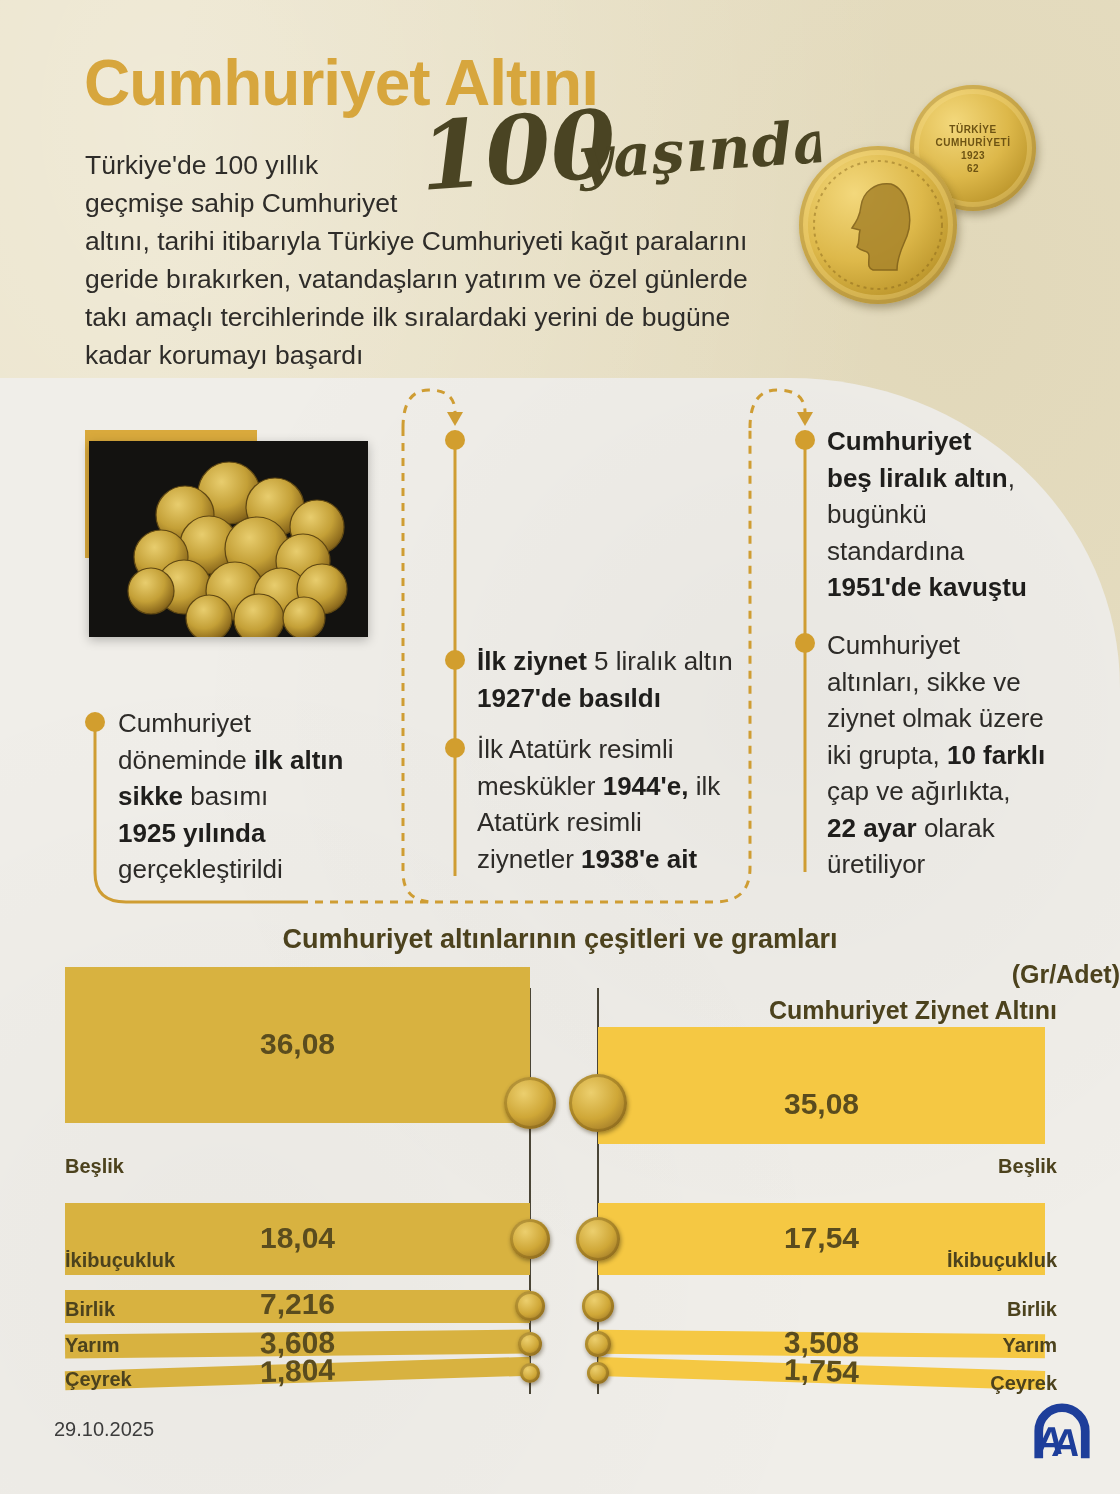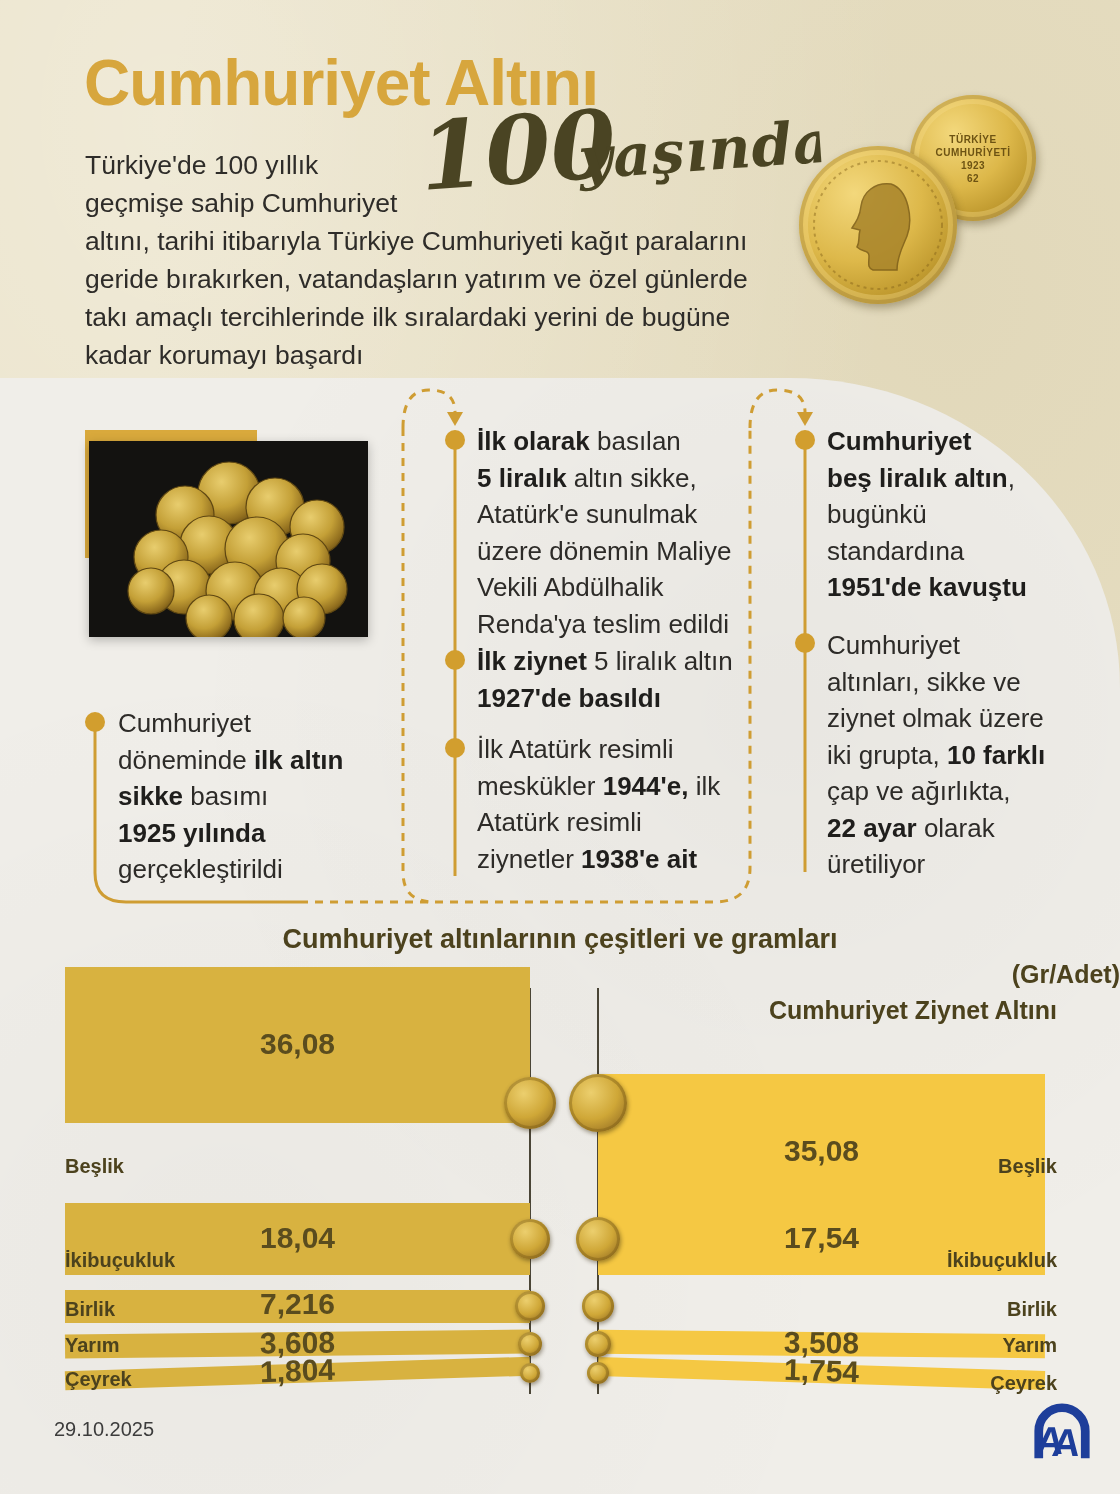--- a/index.html
+++ b/index.html
@@ -24,21 +24,21 @@
   .script-wrap{position:absolute;left:420px;top:84px;transform:rotate(-4deg);}
   .intro{
     position:absolute;left:85px;top:146px;width:690px;margin:0;
     font-size:26.5px;line-height:38px;color:#2e2c29;white-space:pre-line;
   }
   
   .coin{border-radius:50%;position:absolute;
     background:radial-gradient(circle at 35% 30%, #f3d87c 0%, #ddb84a 45%, #c19b30 70%, #8f6d1c 100%);
     box-shadow:inset 0 0 0 4px rgba(140,105,30,.30), inset 0 0 0 9px rgba(245,220,140,.35), 2px 4px 8px rgba(60,45,10,.35);
   }
-  .coin-back{left:910px;top:95px;width:126px;height:126px;}
+  .coin-back{left:910px;top:85px;width:126px;height:126px;}
   .coin-front{left:799px;top:146px;width:158px;height:158px;}
   .coin-back .ctxt{
     position:absolute;left:0;right:0;top:38px;text-align:center;
     font-size:10px;line-height:13px;font-weight:700;color:#6d5313;letter-spacing:.5px;white-space:pre-line;
   }
   
   .gold-frame{position:absolute;left:85px;top:430px;width:172px;height:128px;background:#d9a93c;}
   .pile-photo{position:absolute;left:89px;top:441px;width:279px;height:196px;background:#131210;
     box-shadow:0 3px 10px rgba(0,0,0,.25);}
   
@@ -154,26 +154,20 @@
       <circle cx="805" cy="440" r="10"></circle>
       <circle cx="805" cy="643" r="10"></circle>
     </g>
   </svg>
 
   <div class="note z3" style="left:118px;top:705px;width:250px"><span>Cumhuriyet
 döneminde </span><span class="bold">ilk altın
 sikke</span><span> basımı
 </span><span class="bold">1925 yılında</span><span>
 gerçekleştirildi</span></div>
-  <div class="note z3" style="left:477px;top:423px;width:280px"><span class="bold">İlk olarak</span><span> basılan
-</span><span class="bold">5 liralık</span><span> altın sikke,
-Atatürk'e sunulmak
-üzere dönemin Maliye
-Vekili Abdülhalik
-Renda'ya teslim edildi</span></div>
   <div class="note z3" style="left:477px;top:643px;width:280px"><span class="bold">İlk ziynet</span><span> 5 liralık altın
 </span><span class="bold">1927'de basıldı</span></div>
   <div class="note z3" style="left:477px;top:731px;width:280px"><span>İlk Atatürk resimli
 meskükler </span><span class="bold">1944'e,</span><span> ilk
 Atatürk resimli
 ziynetler </span><span class="bold">1938'e ait</span></div>
   <div class="note z3" style="left:827px;top:423px;width:250px"><span class="bold">Cumhuriyet
 beş liralık altın</span><span>,
 bugünkü
 standardına
@@ -189,21 +183,21 @@
   <h2 class="chart-title">Cumhuriyet altınlarının çeşitleri ve gramları</h2>
   <h3 class="chart-subtitle">(Gr/Adet)</h3>
   <div class="group-header gh-left">Cumhuriyet Altını Sikke</div>
   <div class="group-header gh-right">Cumhuriyet Ziynet Altını</div>
   <div class="axis-line" style="left:529px"></div>
   <div class="axis-line" style="left:597px"></div>
 
   <div class="bar bar-sikke" style="top:967px;height:156px">
     <div class="bar-value" style="top:60px">36,08</div>
   </div>
-  <div class="bar bar-ziynet" style="top:1074px;height:140px">
+  <div class="bar bar-ziynet" style="top:1027px;height:117px">
     <div class="bar-value" style="top:60px">35,08</div>
   </div>
   <div class="bar-label lab-left" style="top:1155px">Beşlik</div>
   <div class="bar-label lab-right" style="top:1155px">Beşlik</div>
 
   <div class="bar bar-sikke" style="top:1203px;height:72px">
     <div class="bar-value" style="top:18px">18,04</div>
   </div>
   <div class="bar bar-ziynet" style="top:1203px;height:72px">
     <div class="bar-value" style="top:18px">17,54</div>

